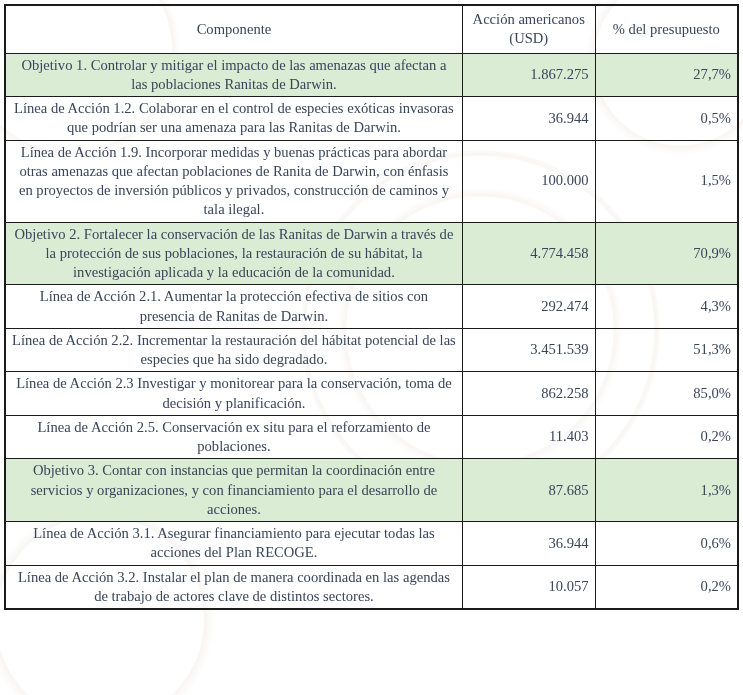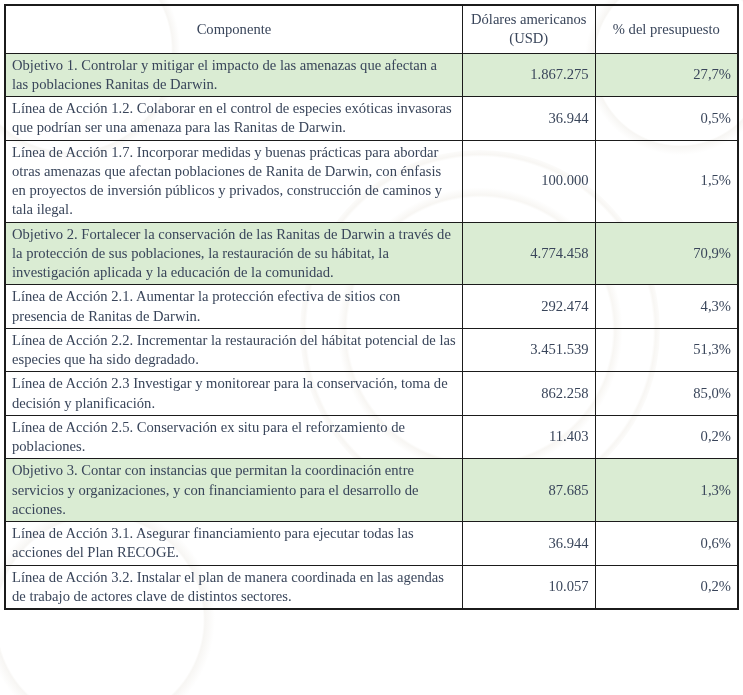--- a/index.html
+++ b/index.html
@@ -64,21 +64,21 @@
     font-size: 14.6px;
     line-height: 1.32;
     padding: 2px 6px;
     vertical-align: middle;
     font-weight: normal;
   }
   thead th {
     text-align: center;
     padding: 4px 8px;
   }
-  td.component { text-align: left; margin-left: 20px; }
+  td.component { text-align: center; margin-left: 20px; }
   td.usd, td.pct { text-align: right; }
 
   tr.linea td { background: transparent; }
   tr.objetivo td { background: #daecd3; }
 </style>
 </head>
 <body>
 
 <div class="wm wm-1"></div>
 <div class="wm wm-2"></div>
@@ -87,37 +87,37 @@
 
 <table class="budget">
   <colgroup>
     <col class="c-component">
     <col class="c-usd">
     <col class="c-pct">
   </colgroup>
   <thead>
     <tr>
       <th>Componente</th>
-      <th>Dólares americanos (USD)</th>
+      <th>Acción americanos (USD)</th>
       <th>% del presupuesto</th>
     </tr>
   </thead>
   <tbody>
       <tr class="objetivo">
         <td class="component">Objetivo 1. Controlar y mitigar el impacto de las amenazas que afectan a las poblaciones Ranitas de Darwin.</td>
         <td class="usd">1.867.275</td>
         <td class="pct">27,7%</td>
       </tr>
       <tr class="linea">
         <td class="component">Línea de Acción 1.2. Colaborar en el control de especies exóticas invasoras que podrían ser una amenaza para las Ranitas de Darwin.</td>
         <td class="usd">36.944</td>
         <td class="pct">0,5%</td>
       </tr>
       <tr class="linea">
-        <td class="component">Línea de Acción 1.7. Incorporar medidas y buenas prácticas para abordar otras amenazas que afectan poblaciones de Ranita de Darwin, con énfasis en proyectos de inversión públicos y privados, construcción de caminos y tala ilegal.</td>
+        <td class="component">Línea de Acción 1.9. Incorporar medidas y buenas prácticas para abordar otras amenazas que afectan poblaciones de Ranita de Darwin, con énfasis en proyectos de inversión públicos y privados, construcción de caminos y tala ilegal.</td>
         <td class="usd">100.000</td>
         <td class="pct">1,5%</td>
       </tr>
       <tr class="objetivo">
         <td class="component">Objetivo 2. Fortalecer la conservación de las Ranitas de Darwin a través de la protección de sus poblaciones, la restauración de su hábitat, la investigación aplicada y la educación de la comunidad.</td>
         <td class="usd">4.774.458</td>
         <td class="pct">70,9%</td>
       </tr>
       <tr class="linea">
         <td class="component">Línea de Acción 2.1. Aumentar la protección efectiva de sitios con presencia de Ranitas de Darwin.</td>

